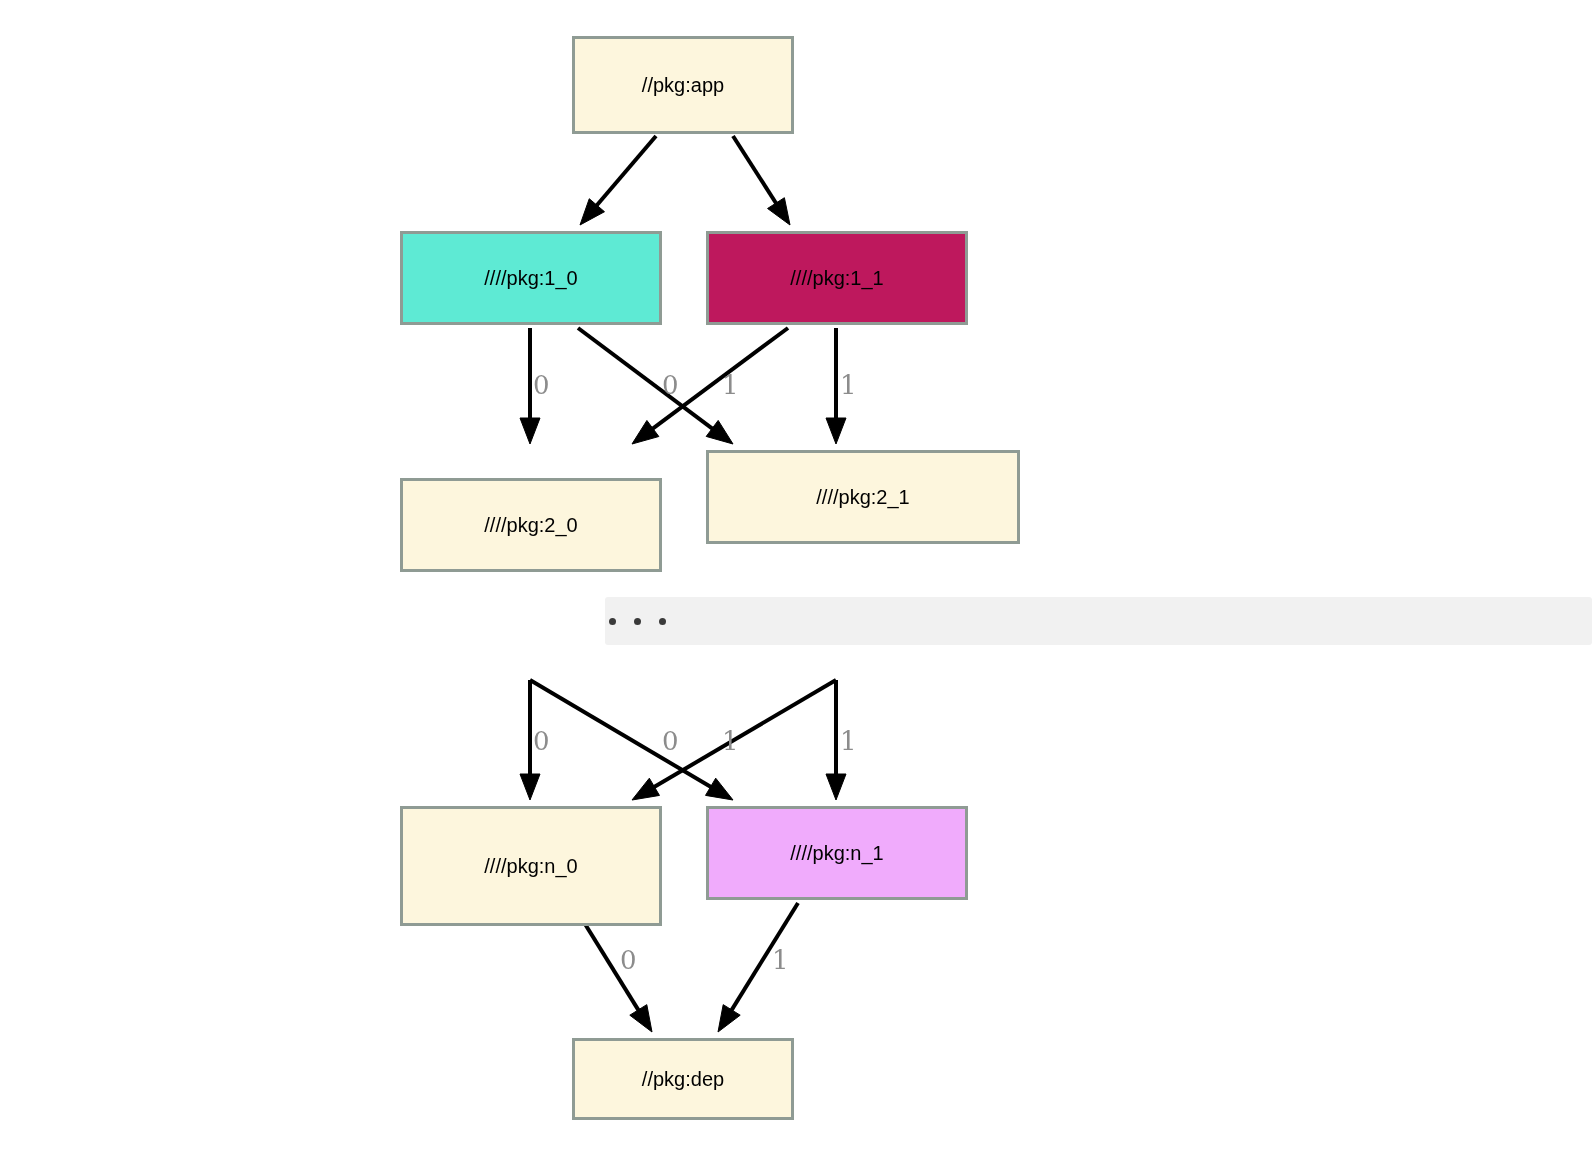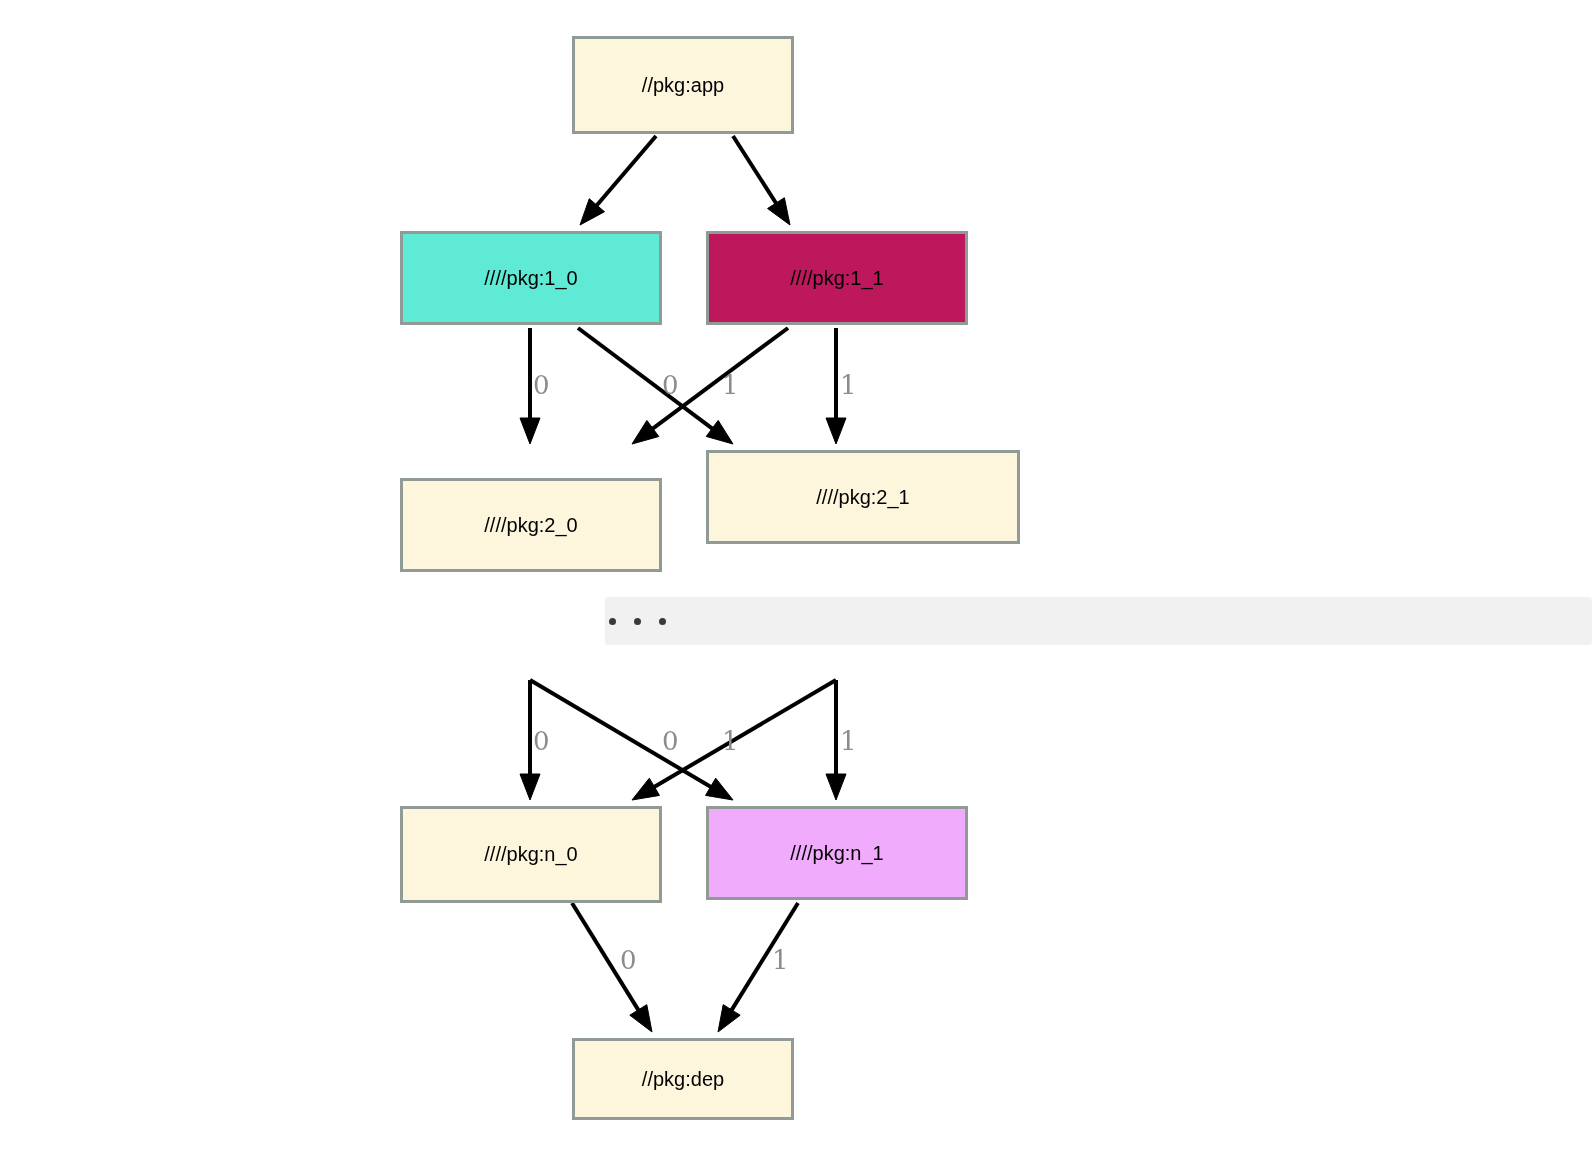--- a/index.html
+++ b/index.html
@@ -130,21 +130,21 @@
       </div>
       <div class="node-box" style="left: 706px; top: 231px; width: 262px; height: 94px; background: #be185d; border-color: rgb(143, 155, 148);">
         <span class="node-label">////pkg:1_1</span>
       </div>
       <div class="node-box" style="left: 400px; top: 450px; width: 262px; height: 94px; background: rgb(253, 246, 221); border-color: rgb(143, 155, 148); margin-top: 28px;">
         <span class="node-label">////pkg:2_0</span>
       </div>
       <div class="node-box" style="left: 706px; top: 450px; width: 314px; height: 94px; background: rgb(253, 246, 221); border-color: rgb(143, 155, 148);">
         <span class="node-label">////pkg:2_1</span>
       </div>
-      <div class="node-box" style="left: 400px; top: 806px; width: 262px; height: 97px; background: rgb(253, 246, 221); border-color: rgb(143, 155, 148);">
+      <div class="node-box" style="left: 400px; top: 806px; width: 262px; height: 120px; background: rgb(253, 246, 221); border-color: rgb(143, 155, 148);">
         <span class="node-label">////pkg:n_0</span>
       </div>
       <div class="node-box" style="left: 706px; top: 806px; width: 262px; height: 94px; background: #f0abfc; border-color: rgb(143, 155, 148);">
         <span class="node-label">////pkg:n_1</span>
       </div>
       <div class="node-box" style="left: 572px; top: 1038px; width: 222px; height: 82px; background: rgb(253, 246, 221); border-color: rgb(143, 155, 148);">
         <span class="node-label">//pkg:dep</span>
       </div>
     </div>
   <div id="edge-label-layer">

